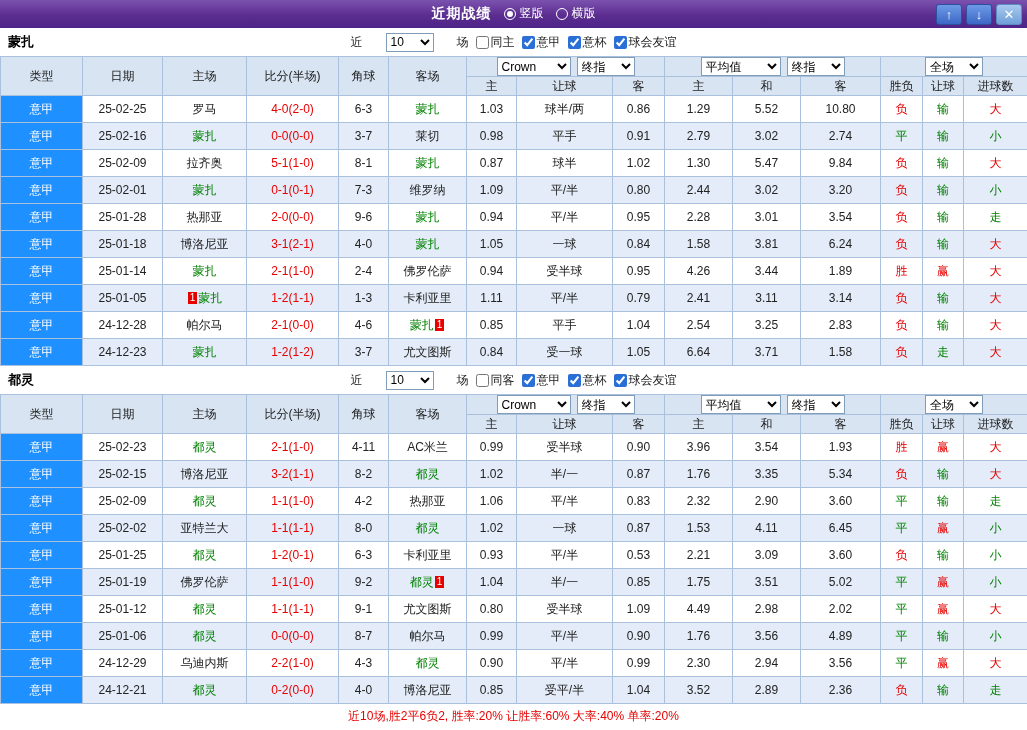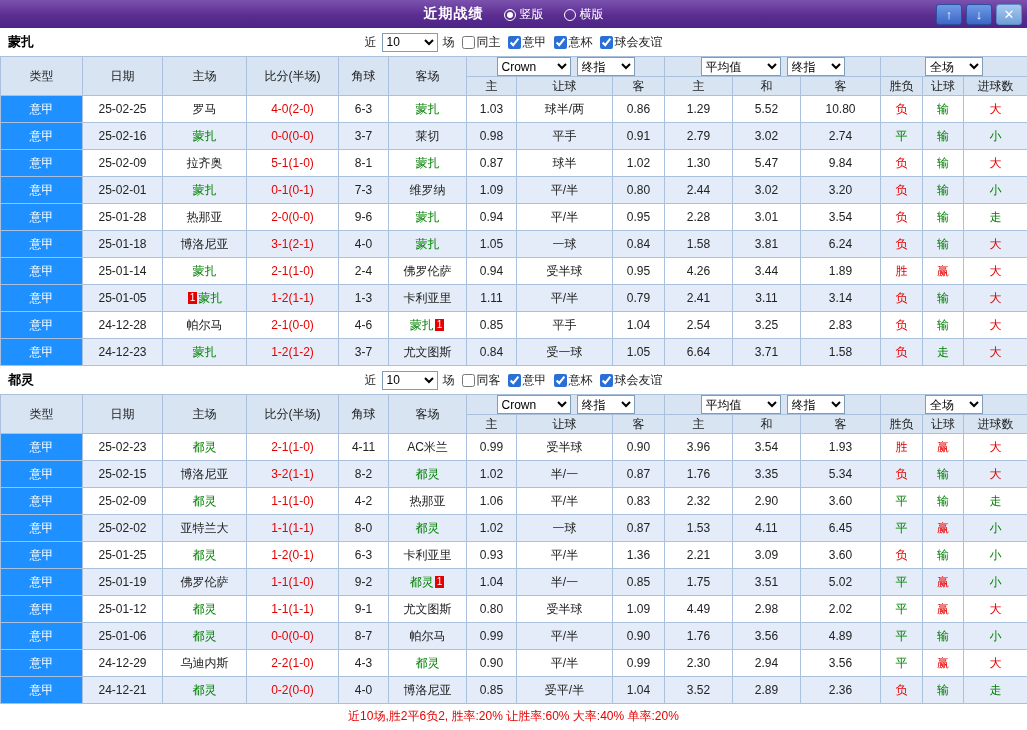--- a/index.html
+++ b/index.html
@@ -5,39 +5,39 @@
   html,body{margin:0;padding:0}
   body{
     width:1027px;height:730px;overflow:hidden;background:#fff;
     font-family:"Liberation Sans","DejaVu Sans",sans-serif;font-size:12px;color:#222;
   }
   
   .titlebar{
     height:28px;background:linear-gradient(180deg,#7b52ae 0%,#5b2d90 55%,#4e2387 100%);
     display:flex;align-items:center;position:relative;color:#fff;padding:0 5px;
   }
-  .titlebar-center{position:absolute;left:0;right:0;display:flex;justify-content:center;align-items:flex-end;gap:20px;pointer-events:none}
+  .titlebar-center{position:absolute;left:0;right:0;display:flex;justify-content:center;align-items:flex-start;gap:12px;pointer-events:none}
   .titlebar-center *{pointer-events:auto}
   .title{font-weight:bold;font-size:14px;letter-spacing:1px}
   .radio{display:inline-flex;align-items:center;gap:4px;cursor:pointer}
   .radio-circle{width:10px;height:10px;border:1px solid #fff;border-radius:50%;position:relative;display:inline-block;background:transparent}
   .radio-circle.selected::after{content:"";position:absolute;left:2px;top:2px;right:2px;bottom:2px;border-radius:50%;background:#fff}
   .titlebar-buttons{margin-left:auto;display:flex;gap:4px;z-index:2}
   .tb-btn{
     width:26px;height:21px;display:flex;align-items:center;justify-content:center;
     color:#fff;font-size:13px;line-height:1;cursor:pointer;border-radius:3px;
     background:linear-gradient(180deg,#6d9ae6,#3c67c6);border:1px solid #2c4f9e;padding:0;
   }
   .tb-btn.close{background:linear-gradient(180deg,#a9c9ef,#6f9fd8);border-color:#5c8cc4}
   
   .filter-row{height:28px;position:relative;display:flex;align-items:center;justify-content:center;background:#fff}
   .team-label{position:absolute;left:8px;font-weight:bold;font-size:13px;color:#000}
   .filters{display:flex;align-items:center;gap:2px}
   select{height:19px;font-size:12px;font-family:inherit;border:1px solid #7f9db9;background:#fff}
-  .count-select{width:56px;margin:0 3px}
+  .count-select{width:48px;margin:0 21px}
   input[type=checkbox]{width:13px;height:13px;margin:0 1px 0 5px;accent-color:#2a6fd6}
   .cb{display:inline-flex;align-items:center;gap:1px;cursor:pointer}
   
   table{border-collapse:collapse;table-layout:fixed;width:1027px}
   th,td{border:1px solid #a9c1dc;text-align:center;overflow:hidden;white-space:nowrap;padding:0}
   thead th{background:#d8e4f2;font-weight:normal;height:18px;color:#1a1a1a}
   tbody td{height:26px;background:#fff}
   tr.alt td{background:#e3ecf8}
   td.league-cell{background:#1e90ff;color:#fff}
   tr.alt td.league-cell{background:#1e90ff}
@@ -517,21 +517,21 @@
             </tr>
             <tr>
               <td class="league-cell">意甲</td>
               <td>25-01-25</td>
               <td class="team-cell"><span class="focus-team">都灵</span></td>
               <td class="score-cell">1-2(0-1)</td>
               <td>6-3</td>
               <td class="team-cell"><span>卡利亚里</span></td>
               <td>0.93</td>
               <td>平/半</td>
-              <td>1.36</td>
+              <td>0.53</td>
               <td>2.21</td>
               <td>3.09</td>
               <td>3.60</td>
               <td class="result-cell" style="color: rgb(230, 0, 0);">负</td>
               <td class="result-cell" style="color: rgb(0, 128, 0);">输</td>
               <td class="result-cell" style="color: rgb(0, 128, 0);">小</td>
             </tr>
             <tr class="alt">
               <td class="league-cell">意甲</td>
               <td>25-01-19</td>

